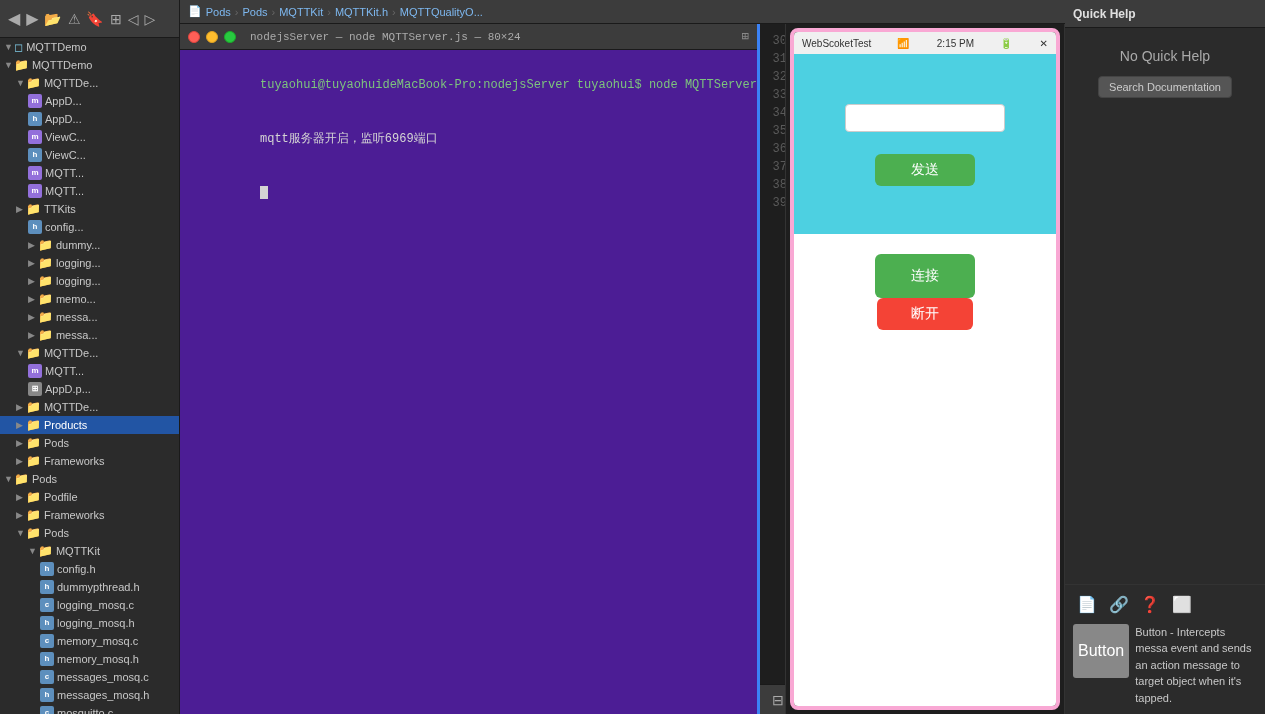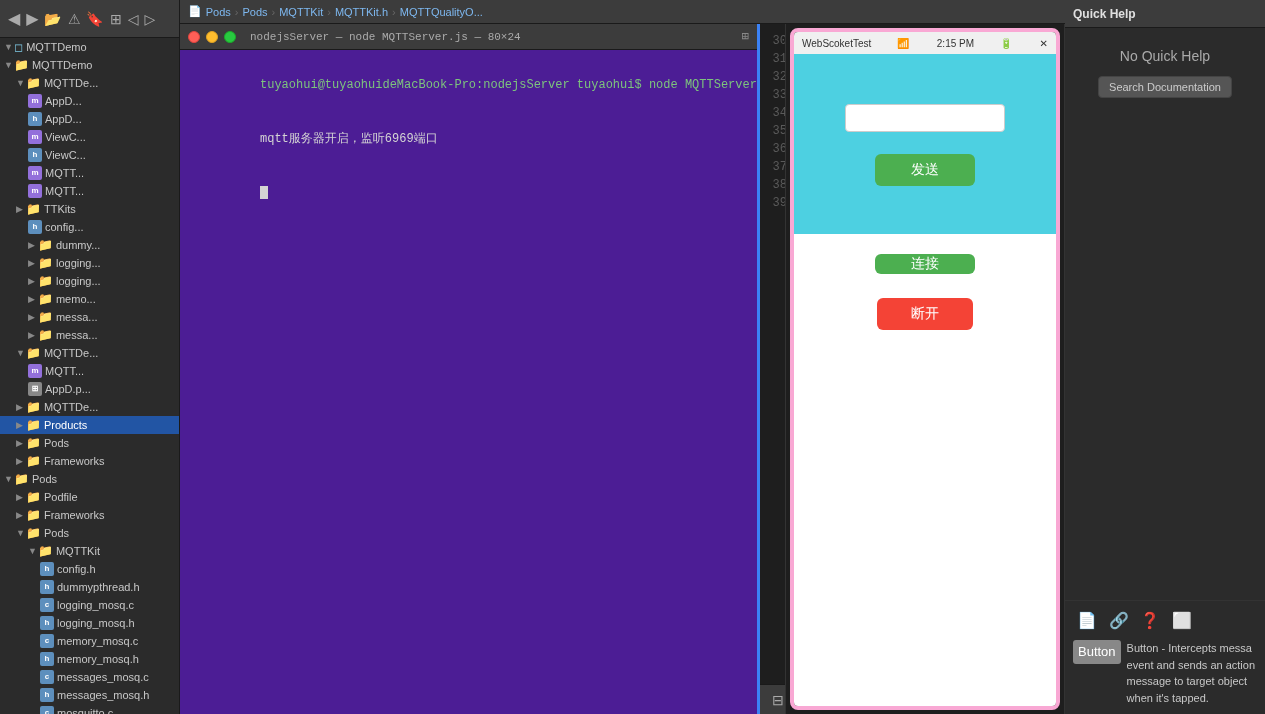--- a/index.html
+++ b/index.html
@@ -214,21 +214,21 @@
       font-size: 14px;
       font-family: 'PingFang SC', 'Heiti SC', sans-serif;
       cursor: pointer;
     }
     .sim-connect-btn {
       position: absolute;
       top: 200px;
       left: 50%;
       transform: translateX(-50%);
       width: 100px;
-      height: 20px;
+      height: 44px;
       background: #4caf50;
       border-radius: 6px;
       display: flex;
       align-items: center;
       justify-content: center;
       color: #fff;
       font-size: 14px;
       font-family: 'PingFang SC', 'Heiti SC', sans-serif;
       cursor: pointer;
     }
@@ -312,22 +312,22 @@
     .button-description {
       display: flex;
       gap: 6px;
       font-size: 11px;
       color: #c8c8c8;
       line-height: 1.5;
     }
     .button-label {
       background: #888;
       border-radius: 3px;
-      padding: 2px 5px;
-      font-size: 13px;
+      padding: 15px 5px;
+      font-size: 16px;
       color: #fff;
       height: fit-content;
       white-space: nowrap;
     }
 
     
     ::-webkit-scrollbar { width: 6px; height: 6px; }
     ::-webkit-scrollbar-track { background: #1e1e1e; }
     ::-webkit-scrollbar-thumb { background: #555; border-radius: 3px; }
   </style>

